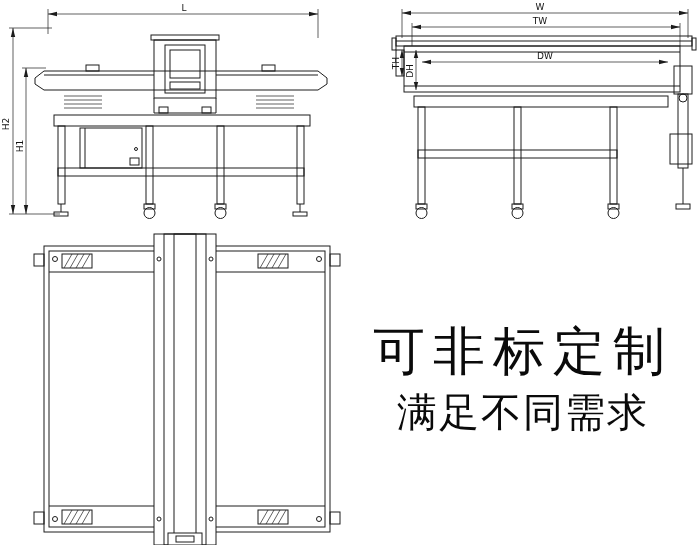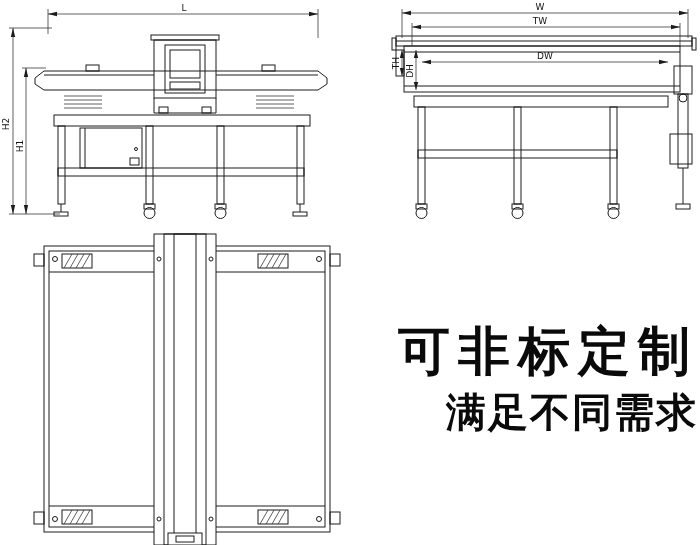--- a/index.html
+++ b/index.html
@@ -7,22 +7,22 @@
           font-family:"Liberation Sans",sans-serif;}
   svg{position:absolute;overflow:visible;}
   .ln{stroke:#1c1c1c;stroke-width:1;fill:none;}
   .thin{stroke:#1c1c1c;stroke-width:0.7;fill:none;}
   .fillb{fill:#1c1c1c;stroke:none;}
   .wh{fill:#fff;stroke:#1c1c1c;stroke-width:1;}
   svg text{fill:#111;font-family:"DejaVu Sans",sans-serif;font-size:9px;text-anchor:middle;}
   #front-view{left:0;top:0;}
   #side-view{left:388px;top:0;}
   #top-view{left:18px;top:232px;}
-  .slogan{position:absolute;left:348px;top:322px;width:350px;text-align:right;
-          font-weight:700;color:#0a0a0a;}
+  .slogan{position:absolute;left:348px;top:322px;width:350px;text-align:center;
+          font-weight:400;color:#0a0a0a;}
   .slogan .l1{font-size:52px;line-height:58px;letter-spacing:8px;white-space:nowrap;}
   .slogan .l2{font-size:40px;line-height:64px;letter-spacing:2px;white-space:nowrap;}
 </style>
 </head>
 <body>
 
 <div id="canvas">
 
   <svg id="front-view" width="350" height="230" viewBox="0 0 350 230">
 

